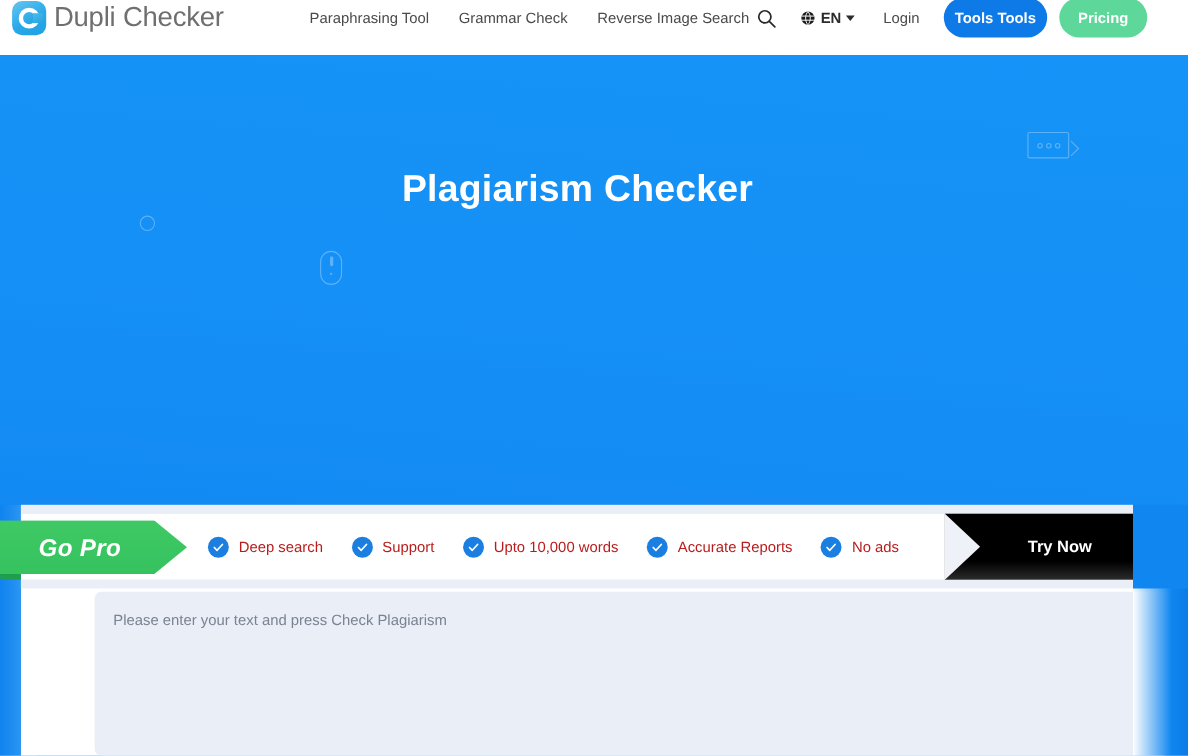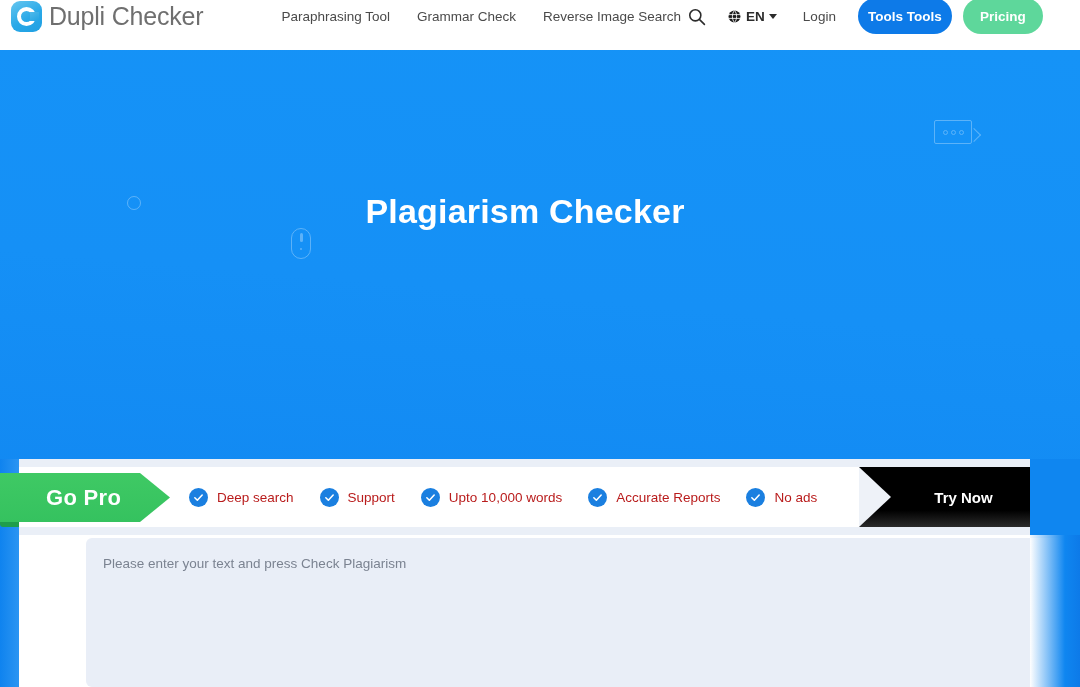--- a/index.html
+++ b/index.html
@@ -152,21 +152,20 @@
   .hero-title {
     position: absolute;
     top: 103px;
     left: 0;
     width: 1050px;
     text-align: center;
     font-size: 34px;
     font-weight: bold;
     color: #ffffff;
     letter-spacing: 0.2px;
-    margin-top: 39px;
   }
 
   
   .deco { position: absolute; opacity: 0.30; }
 
   .deco-circle {
     left: 127px; top: 146px;
     width: 14px; height: 14px;
     border: 1.5px solid #ffffff;
     border-radius: 50%;
@@ -305,25 +304,26 @@
     top: 14px;
     width: 170px;
     height: 49px;
     background: linear-gradient(180deg, #3fc964 0%, #35c25f 100%);
     clip-path: polygon(0 0, 140px 0, 170px 50%, 140px 100%, 0 100%);
     display: flex;
     align-items: center;
     z-index: 4;
   }
   .go-pro-label {
-    margin-left: 46px;
+    margin-left: 35px;
     color: #ffffff;
     font-size: 22px;
     font-weight: bold;
     letter-spacing: 0.3px;
+    font-style: italic;
   }
   .go-pro-fold {
     position: absolute;
     left: -19px;
     top: 57px;
     width: 19px;
     height: 11px;
     background: #1f9e4c;
     border-bottom-left-radius: 3px;
     z-index: 3;

